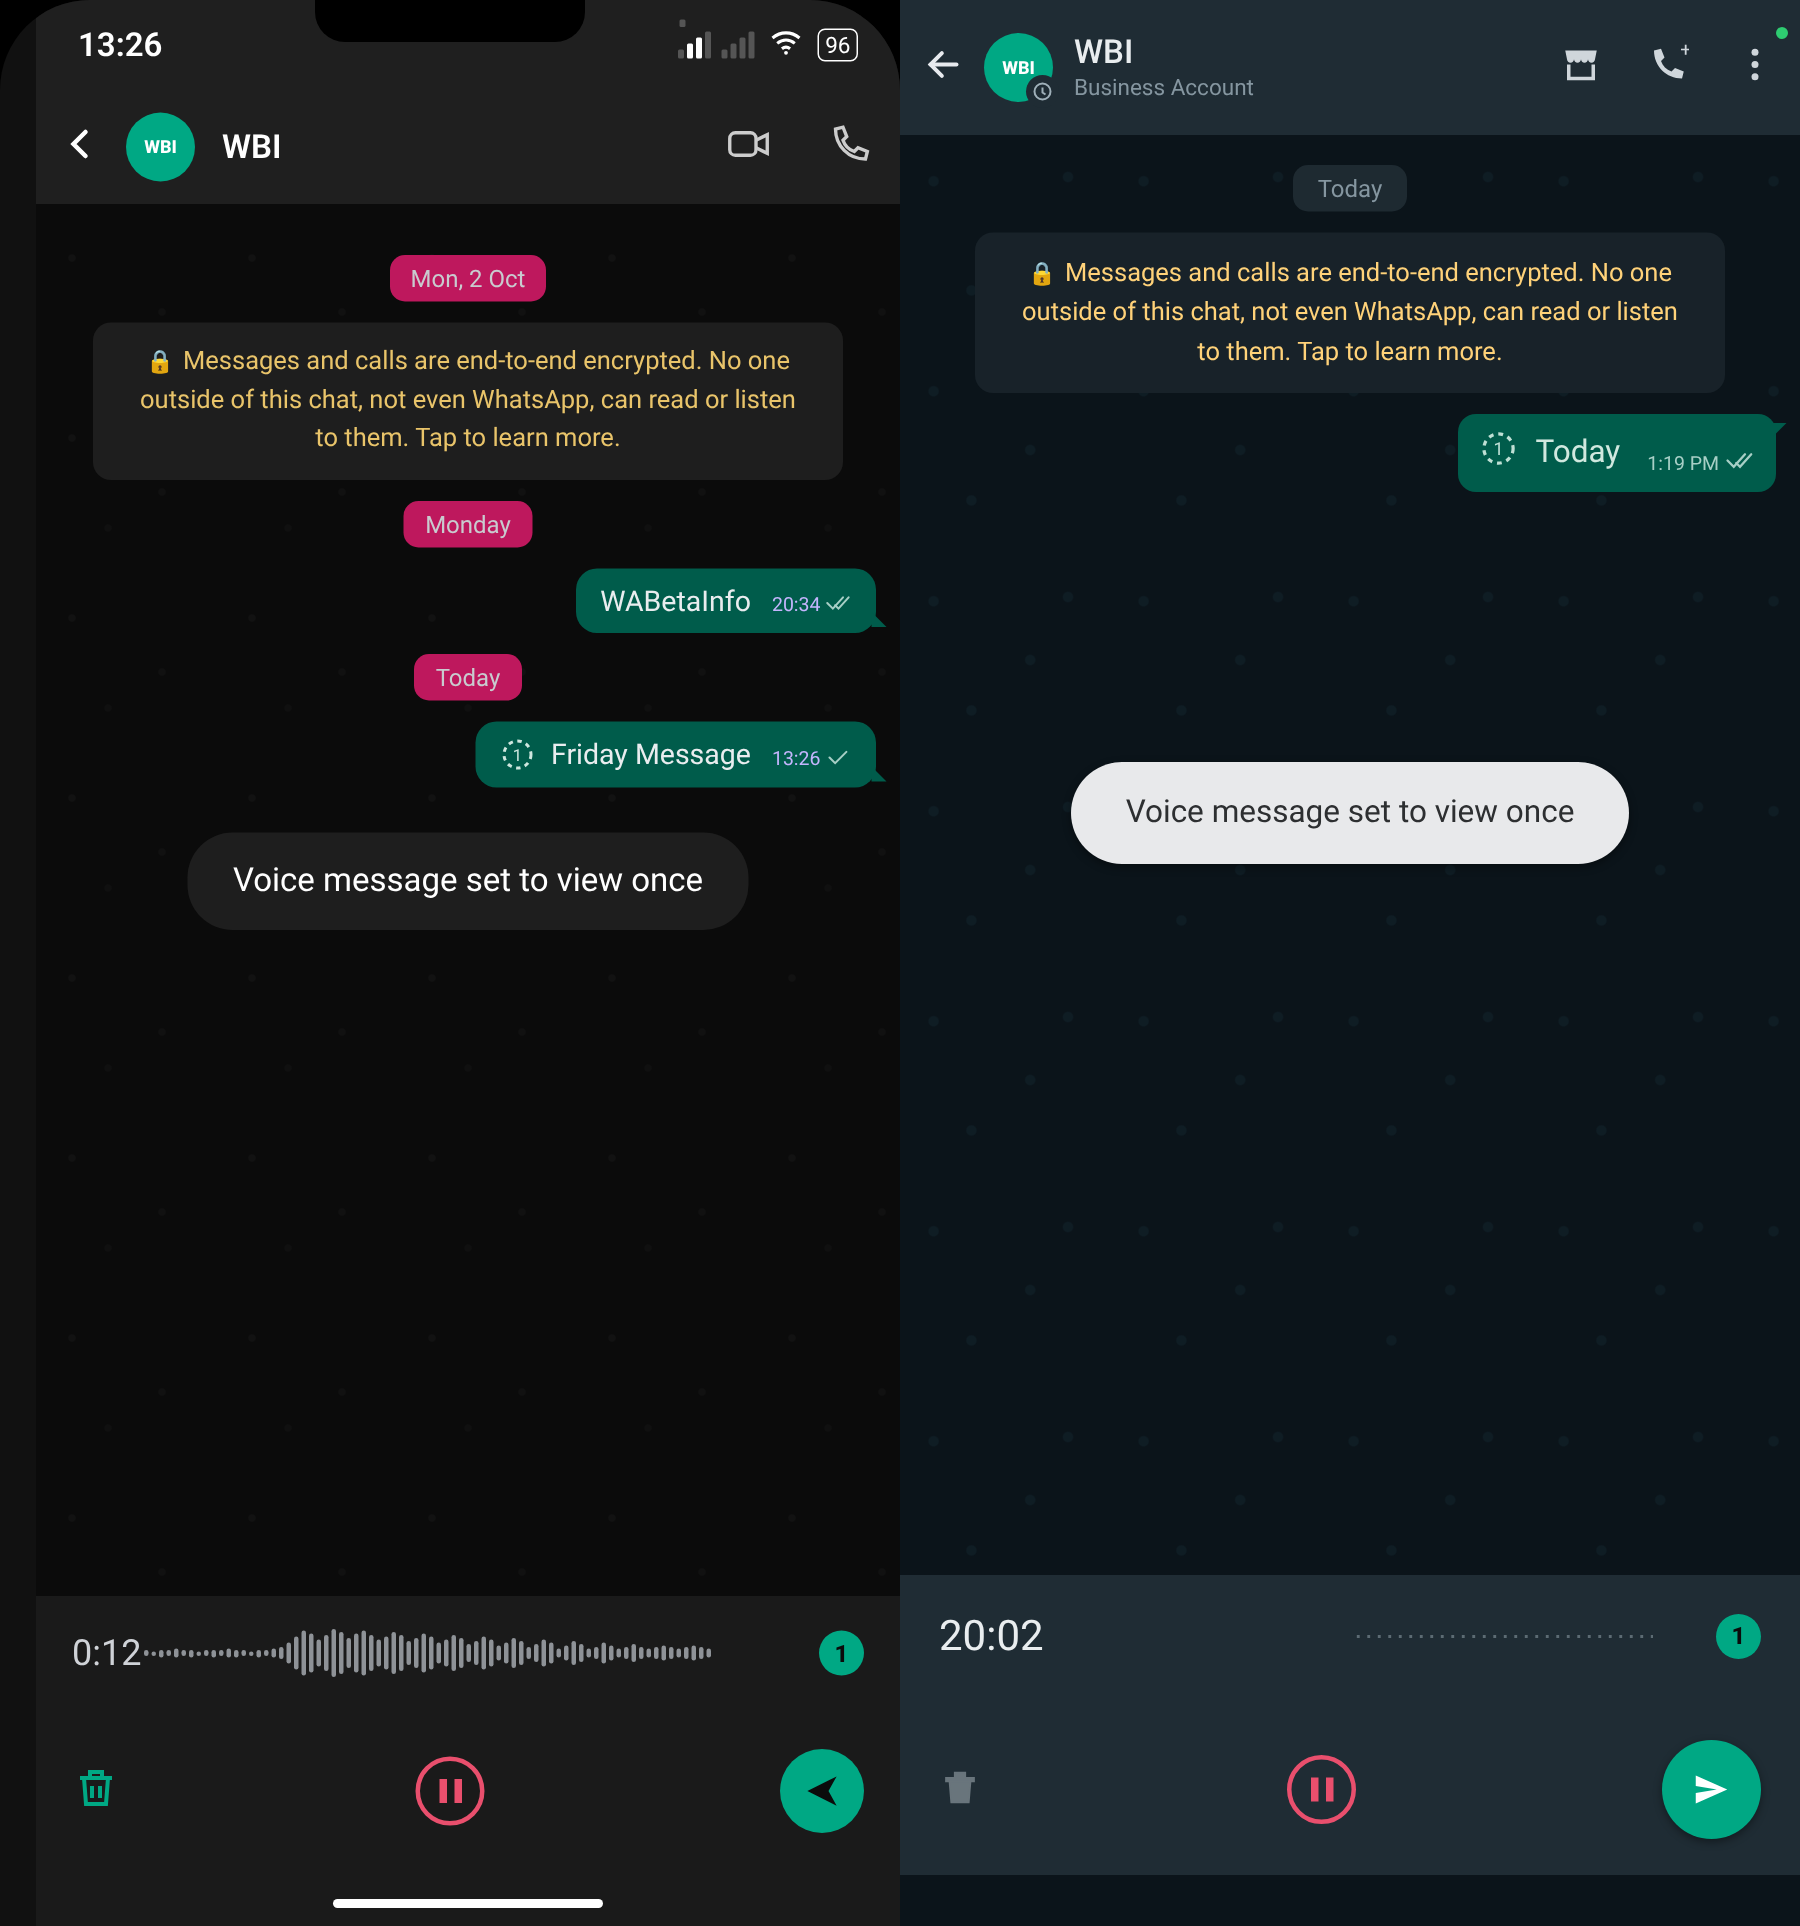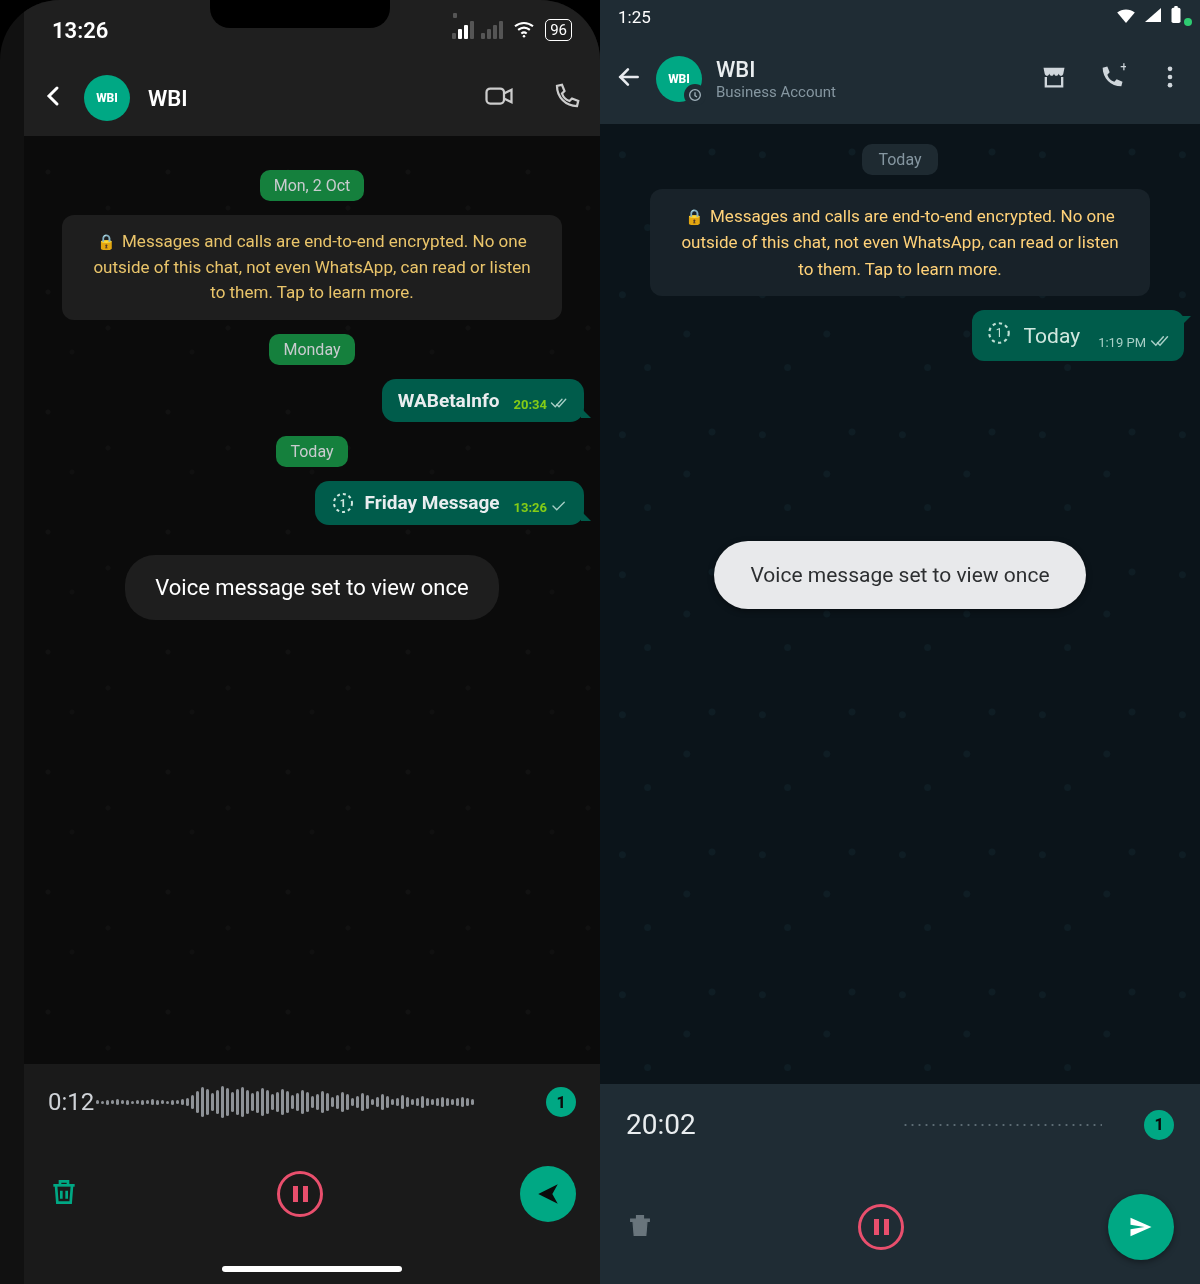--- a/index.html
+++ b/index.html
@@ -24,26 +24,26 @@
   .hbtn { margin-left:20px; }
 
   .chat-ios { position:relative; height:calc(100% - 60px - 76px - 220px); background:#0b0b0b; padding:20px 16px; overflow:hidden;}
   .chat-ios::before{ content:""; position:absolute; inset:0;
     background-image:radial-gradient(circle at 20% 30%, #1a1a1a 0 2px, transparent 3px),
                      radial-gradient(circle at 70% 60%, #181818 0 2px, transparent 3px),
                      radial-gradient(circle at 40% 80%, #161616 0 2px, transparent 3px);
     background-size:120px 120px; opacity:.5;}
   .chat-ios > * { position:relative; z-index:1;}
 
-  .date-chip { background:#15803d; color:#c9cbcf; font-size:16px; padding:6px 14px; border-radius:10px; width:fit-content; margin:14px auto;}
+  .date-chip { background:#be185d; color:#c9cbcf; font-size:16px; padding:6px 14px; border-radius:10px; width:fit-content; margin:14px auto;}
   .enc-banner { background:#1e1e1e; color:#e9c46a; font-size:17px; line-height:1.5; text-align:center; padding:14px 26px; border-radius:12px; margin:10px auto; max-width:500px;}
   .enc-banner::before { content:"\1F512"; margin-right:6px; font-size:15px;}
-  .msg-out { background:#005c4b; color:#e9edef; padding:10px 16px; border-radius:14px; width:fit-content; margin-left:auto; margin-top:10px; display:flex; align-items:center; gap:10px; font-size:19px; position:relative;font-weight:bold;}
+  .msg-out { background:#005c4b; color:#e9edef; padding:10px 16px; border-radius:14px; width:fit-content; margin-left:auto; margin-top:10px; display:flex; align-items:center; gap:10px; font-size:19px; position:relative;}
   .msg-out::after{ content:""; position:absolute; right:-7px; bottom:4px; border-left:10px solid #005c4b; border-top:10px solid transparent; }
-  .msg-meta { font-size:13px; color:#84cc16; display:flex; align-items:center; gap:3px; margin-left:4px; align-self:flex-end;justify-content:center;}
+  .msg-meta { font-size:13px; color:#c4b5fd; display:flex; align-items:center; gap:3px; margin-left:4px; align-self:flex-end;justify-content:center;}
   .dbl-check svg { width:18px; height:12px; }
   .voice-icon { width:24px; height:24px; }
   .toast { background:#1e1e1e; color:#fff; font-size:22px; padding:20px 30px; border-radius:30px; width:fit-content; margin:30px auto 0 auto;}
   .ios-bottom { height:220px; background:#1a1a1a; padding:18px 24px 12px 24px; display:flex; flex-direction:column; justify-content:space-between;}
   .rec-row { display:flex; align-items:center; gap:2px;}
   .rec-time { color:#cfd2d7; font-size:24px; font-variant-numeric:tabular-nums;}
   .wave { flex:1; height:40px; display:flex; align-items:center; gap:2px; overflow:hidden;}
   .wave span{ width:3px; background:#8e9297; border-radius:2px;}
   .one-badge { width:30px; height:30px; border-radius:50%; background:#00a884; color:#0b0b0b; font-weight:800; font-size:16px; display:flex; align-items:center; justify-content:center;}
   .ctrl-row { display:flex; align-items:center; justify-content:space-between;}
@@ -296,35 +296,20 @@
               <path d="M3 12l18-9-5 9 5 9-18-9z"></path>
             </svg>
         </div>
       </div>
       <div class="home-ind"></div>
     </div>
   </div>
 
   <div class="right-pane">
     <div class="dot-green"></div>
-    <div class="and-status">
-      <span>1:25</span>
-      <div class="r">
-        <span><svg width="20" height="16" viewBox="0 0 24 20" fill="#fff">
-              <path d="M12 20L1 7c6-5 16-5 22 0L12 20z"></path>
-            </svg></span>
-        <span><svg width="18" height="16" viewBox="0 0 20 18" fill="#fff">
-              <path d="M1 17h18V1L1 17z"></path>
-            </svg></span>
-        <span><svg width="12" height="18" viewBox="0 0 12 20" fill="#fff">
-              <rect x="1" y="2" width="10" height="17" rx="2"></rect>
-              <rect x="4" y="0" width="4" height="3" rx="1"></rect>
-            </svg></span>
-      </div>
-    </div>
 
     <div class="and-header">
       <span class="and-back">
         <svg viewBox="0 0 24 24" fill="none" stroke="#e7eaee" stroke-width="2.4" stroke-linecap="round">
             <line x1="20" y1="12" x2="4" y2="12"></line>
             <polyline points="11 5 4 12 11 19"></polyline>
           </svg>
       </span>
       <div class="avatar-wrap">
         <div class="avatar">

